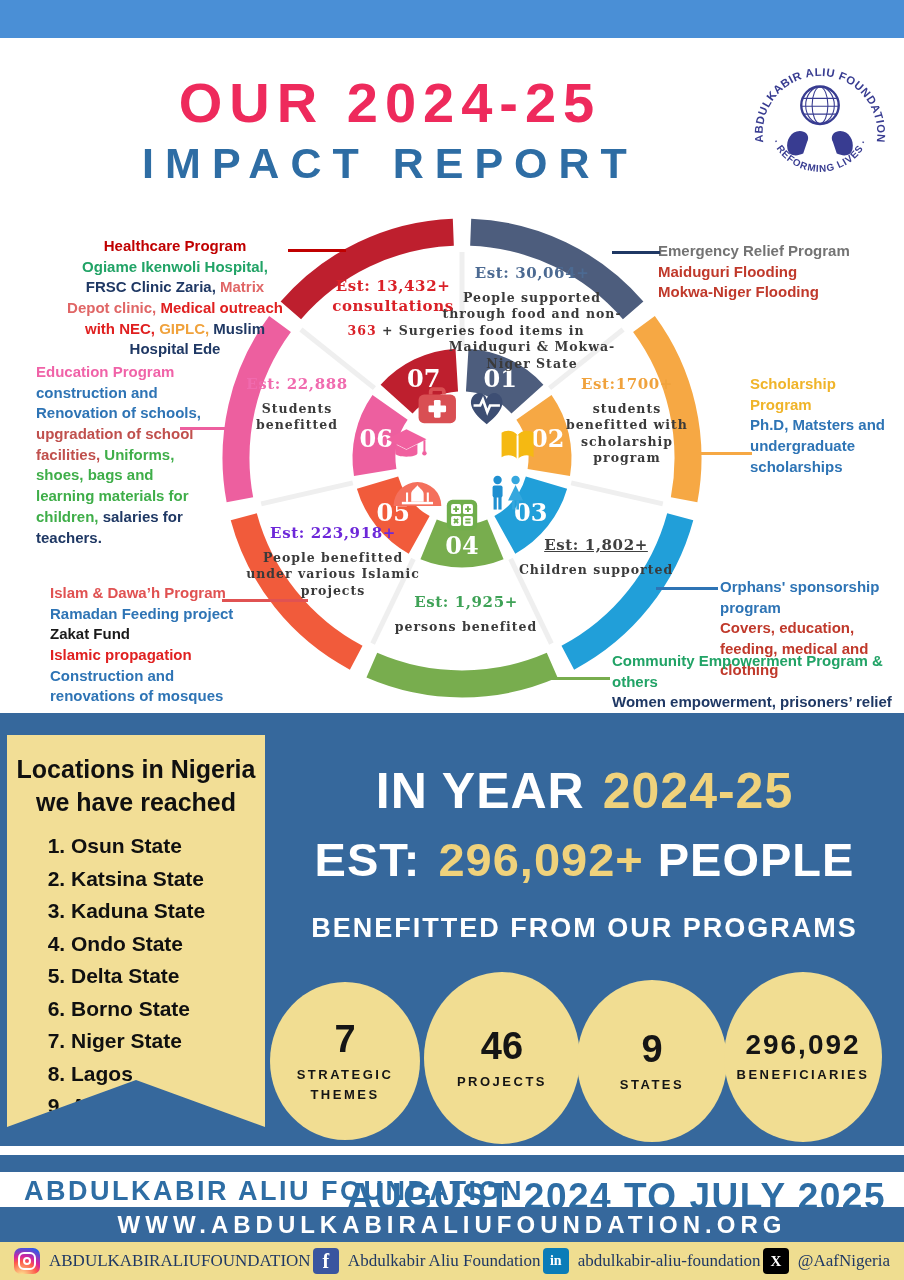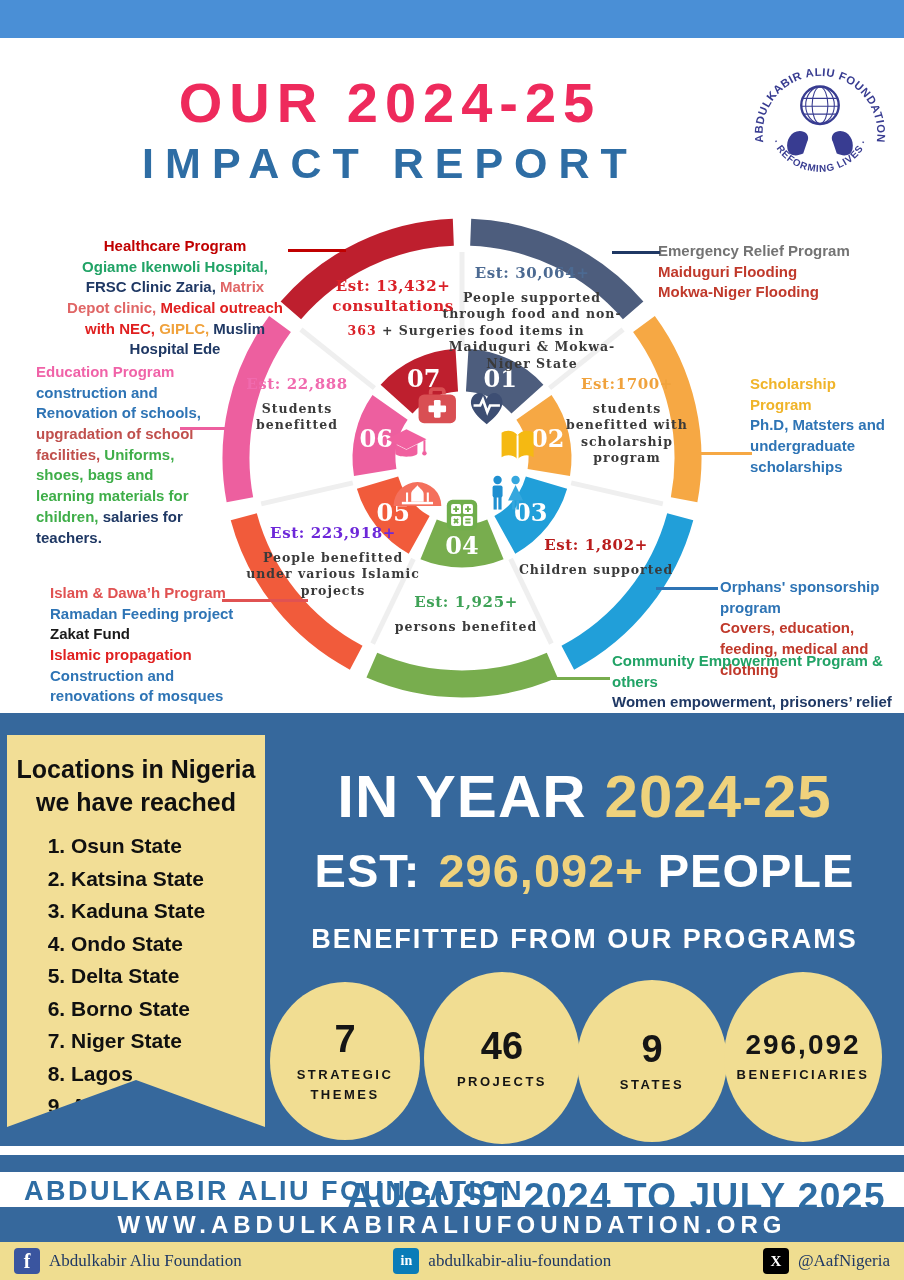--- a/index.html
+++ b/index.html
@@ -52,21 +52,21 @@
   .cn-orphans{left:656px;top:587px;width:62px;background:#2E74B5;}
   .cn-community{left:546px;top:677px;width:64px;background:#78AD4E;}
 
   
   .panel{position:absolute;left:0;top:713px;width:904px;height:433px;background:#36689C;}
   .ribbon{position:absolute;left:7px;top:735px;width:258px;height:392px;background:#F2DE96;
           clip-path:polygon(0 0,100% 0,100% 100%,50% 88%,0 100%);}
   .ribbon-title{padding-top:18px;text-align:center;font-size:25px;font-weight:bold;color:#101010;line-height:1.3;}
   .ribbon-list{margin:12px 0 0 0;padding-left:64px;font-size:21px;font-weight:bold;color:#101010;line-height:1.55;}
   .impact{position:absolute;left:265px;top:762px;width:639px;text-align:center;font-weight:bold;color:#fff;}
-  .imp-l1{font-size:60px;letter-spacing:1px;}
+  .imp-l1{font-size:50px;letter-spacing:1px;}
   .imp-l2{font-size:47px;margin-top:12px;letter-spacing:1px;}
   .imp-l3{font-size:27px;letter-spacing:2px;margin-top:26px;}
   .gold{color:#EFD27C;}
   .sp-r{margin-right:18px;} .sp-l{margin-left:14px;}
 
   
   .stat{position:absolute;background:#F1DD92;border-radius:50%;display:flex;flex-direction:column;
         align-items:center;justify-content:center;text-align:center;color:#151515;}
   .stat-value{font-size:38px;font-weight:bold;}
   .stat-label{font-size:13px;font-weight:bold;letter-spacing:2.5px;line-height:1.5;margin-top:4px;}
@@ -226,21 +226,21 @@
 
   <div class="ring-label rl-0">
       <div class="line"><span style="color: rgb(76, 106, 146);">Est: 30,064+</span></div>
       <div class="line"><span style="color: rgb(58, 58, 58);">People supported through food and non- food items in Maiduguri &amp; Mokwa-Niger State</span></div>
     </div>
   <div class="ring-label rl-1">
       <div class="line"><span style="color: rgb(240, 162, 60);">Est:1700+</span></div>
       <div class="line"><span style="color: rgb(58, 58, 58);">students benefitted with scholarship program</span></div>
     </div>
   <div class="ring-label rl-2">
-      <div class="line"><span style="color: #b91c1c;">Est: 1,802+</span></div>
+      <div class="line"><span style="color: #404040; text-decoration: underline;">Est: 1,802+</span></div>
       <div class="line"><span style="color: rgb(58, 58, 58);">Children supported</span></div>
     </div>
   <div class="ring-label rl-3">
       <div class="line"><span style="color: rgb(63, 162, 87);">Est: 1,925+</span></div>
       <div class="line"><span style="color: rgb(58, 58, 58);">persons benefited</span></div>
     </div>
   <div class="ring-label rl-4">
       <div class="line"><span style="color: #6d28d9;">Est: 223,918+</span></div>
       <div class="line"><span style="color: rgb(58, 58, 58);">People benefitted under various Islamic projects</span></div>
     </div>
@@ -342,20 +342,24 @@
   </div>
 
   <div class="f-strip"></div>
   <div class="f-white"></div>
   <div class="f-name">ABDULKABIR ALIU FOUNDATION</div>
   <div class="f-period">AUGUST 2024 TO JULY 2025</div>
   <div class="f-web">WWW.ABDULKABIRALIUFOUNDATION.ORG</div>
 
   <div class="f-social">
     <div class="soc-item">
+      <div class="soc-icon ig"></div>
+      <span>ABDULKABIRALIUFOUNDATION</span>
+    </div>
+    <div class="soc-item">
       <div class="soc-icon fb">f</div>
       <span>Abdulkabir Aliu Foundation</span>
     </div>
     <div class="soc-item">
       <div class="soc-icon li">in</div>
       <span>abdulkabir-aliu-foundation</span>
     </div>
     <div class="soc-item">
       <div class="soc-icon xx">X</div>
       <span>@AafNigeria</span>

